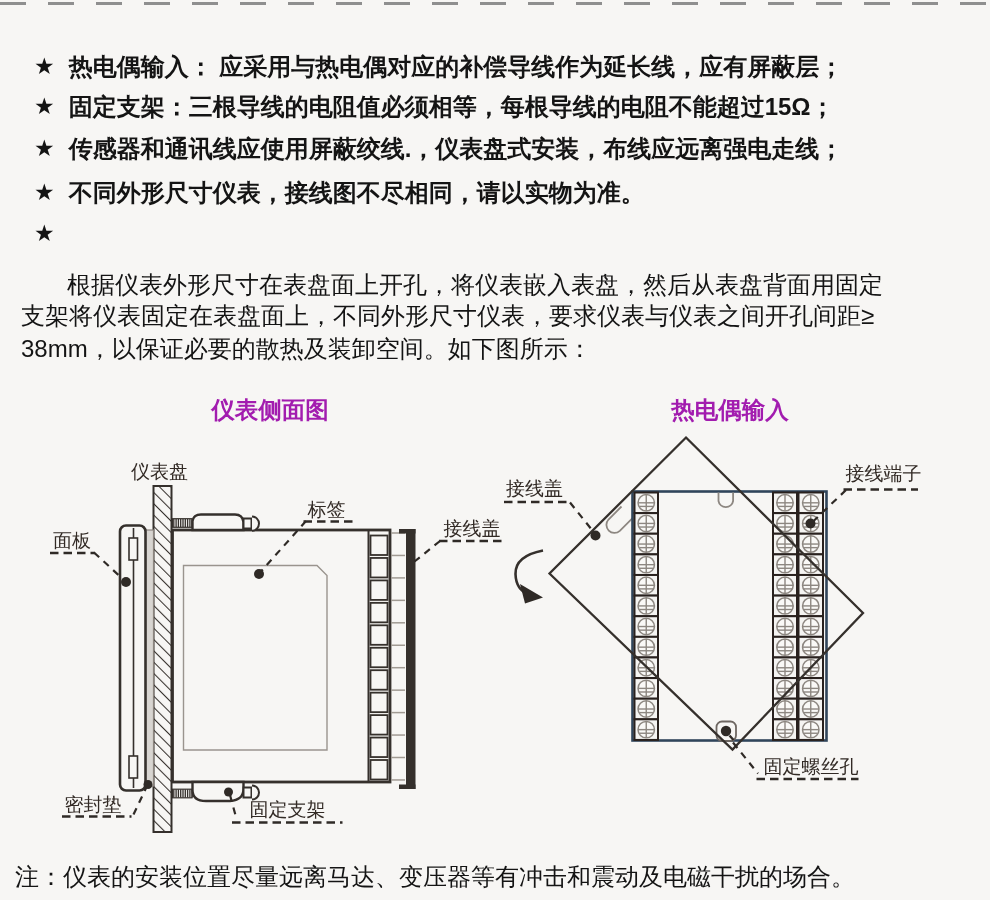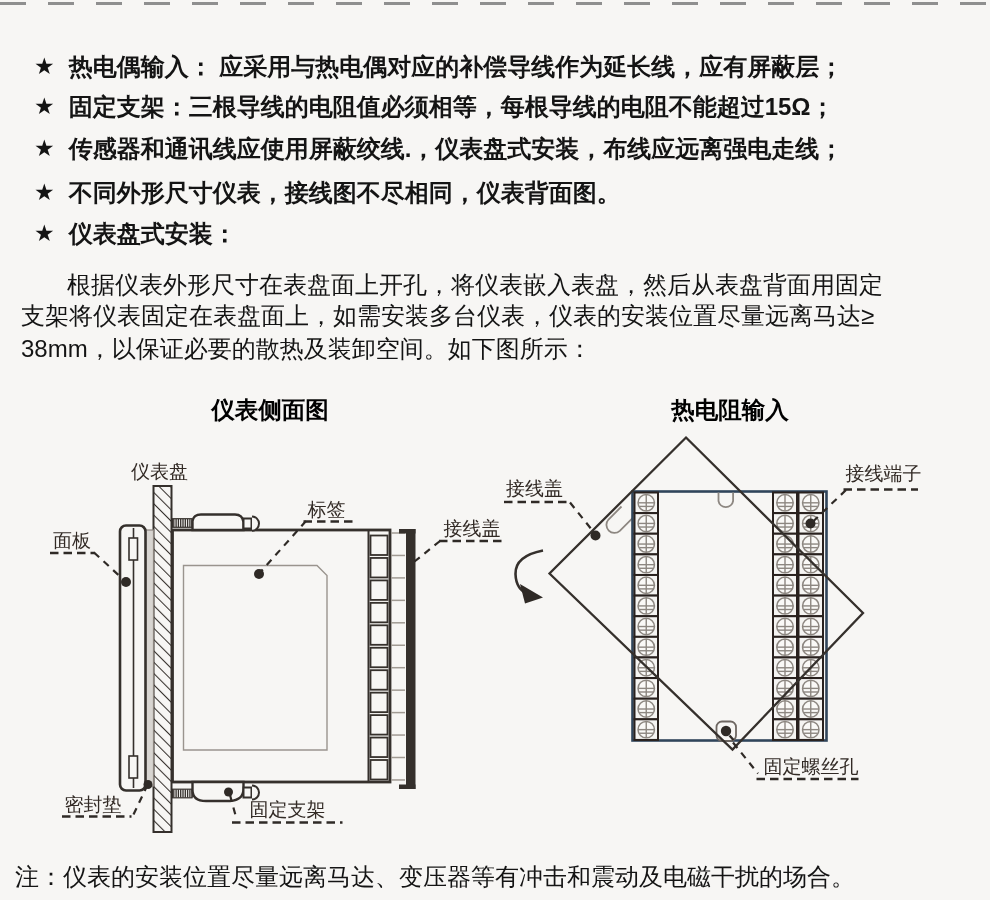--- a/index.html
+++ b/index.html
@@ -11,21 +11,21 @@
   }
   .top-dash{
     position:absolute;left:0;top:2px;width:990px;height:3px;
     background:repeating-linear-gradient(90deg,#8f8f8f 0 26px,transparent 26px 48px);
   }
   .bullet-row{position:absolute;left:34px;display:flex;align-items:flex-start;
     font-weight:bold;font-size:24px;line-height:29px;white-space:nowrap;}
   .bullet-row .star{margin-right:14px;font-size:23px;}
   .para-line{position:absolute;font-weight:normal;font-size:24px;line-height:29px;white-space:nowrap;}
   .diagram-title{position:absolute;top:394px;width:260px;text-align:center;
-    font-family:"Liberation Serif","DejaVu Serif",serif;font-weight:bold;font-size:23.5px;color:#000000;}
+    font-family:"Liberation Serif","DejaVu Serif",serif;font-weight:bold;font-size:23.5px;color:#a21caf;}
   .note-line{position:absolute;left:15px;top:861px;font-weight:normal;font-size:24px;white-space:nowrap;}
   svg{position:absolute;left:0;top:430px;}
   .ln{stroke:#35302c;fill:none;}
   .fillbg{fill:#f7f6f4;}
   .dash{stroke:#2f2a26;stroke-width:2.2;stroke-dasharray:7 6;fill:none;}
   .dashu{stroke:#2f2a26;stroke-width:2.4;stroke-dasharray:8.5 5;fill:none;}
   .dot{fill:#2f2a26;}
   .lbl{font-family:"Liberation Sans","DejaVu Sans",sans-serif;font-size:19px;fill:#322a25;}
   .cell{fill:#f5f4f2;stroke:#29211e;stroke-width:2;}
   .screwc{stroke:#8d8781;stroke-width:1.5;fill:#faf9f7;}
@@ -47,33 +47,32 @@
 <div class="bullet-row" style="top:92px">
   <span class="star">★</span>
   <span>固定支架：三根导线的电阻值必须相等，每根导线的电阻不能超过15Ω；</span>
 </div>
 <div class="bullet-row" style="top:134px">
   <span class="star">★</span>
   <span>传感器和通讯线应使用屏蔽绞线.，仪表盘式安装，布线应远离强电走线；</span>
 </div>
 <div class="bullet-row" style="top:178px">
   <span class="star">★</span>
-  <span>不同外形尺寸仪表，接线图不尽相同，仪表背面图。</span>
+  <span>不同外形尺寸仪表，接线图不尽相同，请以实物为准。</span>
 </div>
 <div class="bullet-row" style="top:219px">
   <span class="star">★</span>
-  <span>仪表盘式安装：</span>
 </div>
 
 <div class="para-line" style="left:67px;top:270px">根据仪表外形尺寸在表盘面上开孔，将仪表嵌入表盘，然后从表盘背面用固定</div>
-<div class="para-line" style="left:21px;top:301px">支架将仪表固定在表盘面上，如需安装多台仪表，仪表的安装位置尽量远离马达≥</div>
+<div class="para-line" style="left:21px;top:301px">支架将仪表固定在表盘面上，不同外形尺寸仪表，要求仪表与仪表之间开孔间距≥</div>
 <div class="para-line" style="left:21px;top:334px">38mm，以保证必要的散热及装卸空间。如下图所示：</div>
 
 <div class="diagram-title" style="left:140px">仪表侧面图</div>
-<div class="diagram-title" style="left:600px">热电阻输入</div>
+<div class="diagram-title" style="left:600px">热电偶输入</div>
 
 <svg id="diagram-svg" width="990" height="415" viewBox="0 430 990 415">
   <defs>
     <pattern id="hatch" patternUnits="userSpaceOnUse" width="8" height="8" patternTransform="rotate(-45)">
       <line x1="0" y1="0" x2="0" y2="8" stroke="#35302c" stroke-width="2.1"></line>
     </pattern>
   </defs>
 
   <g>
 

